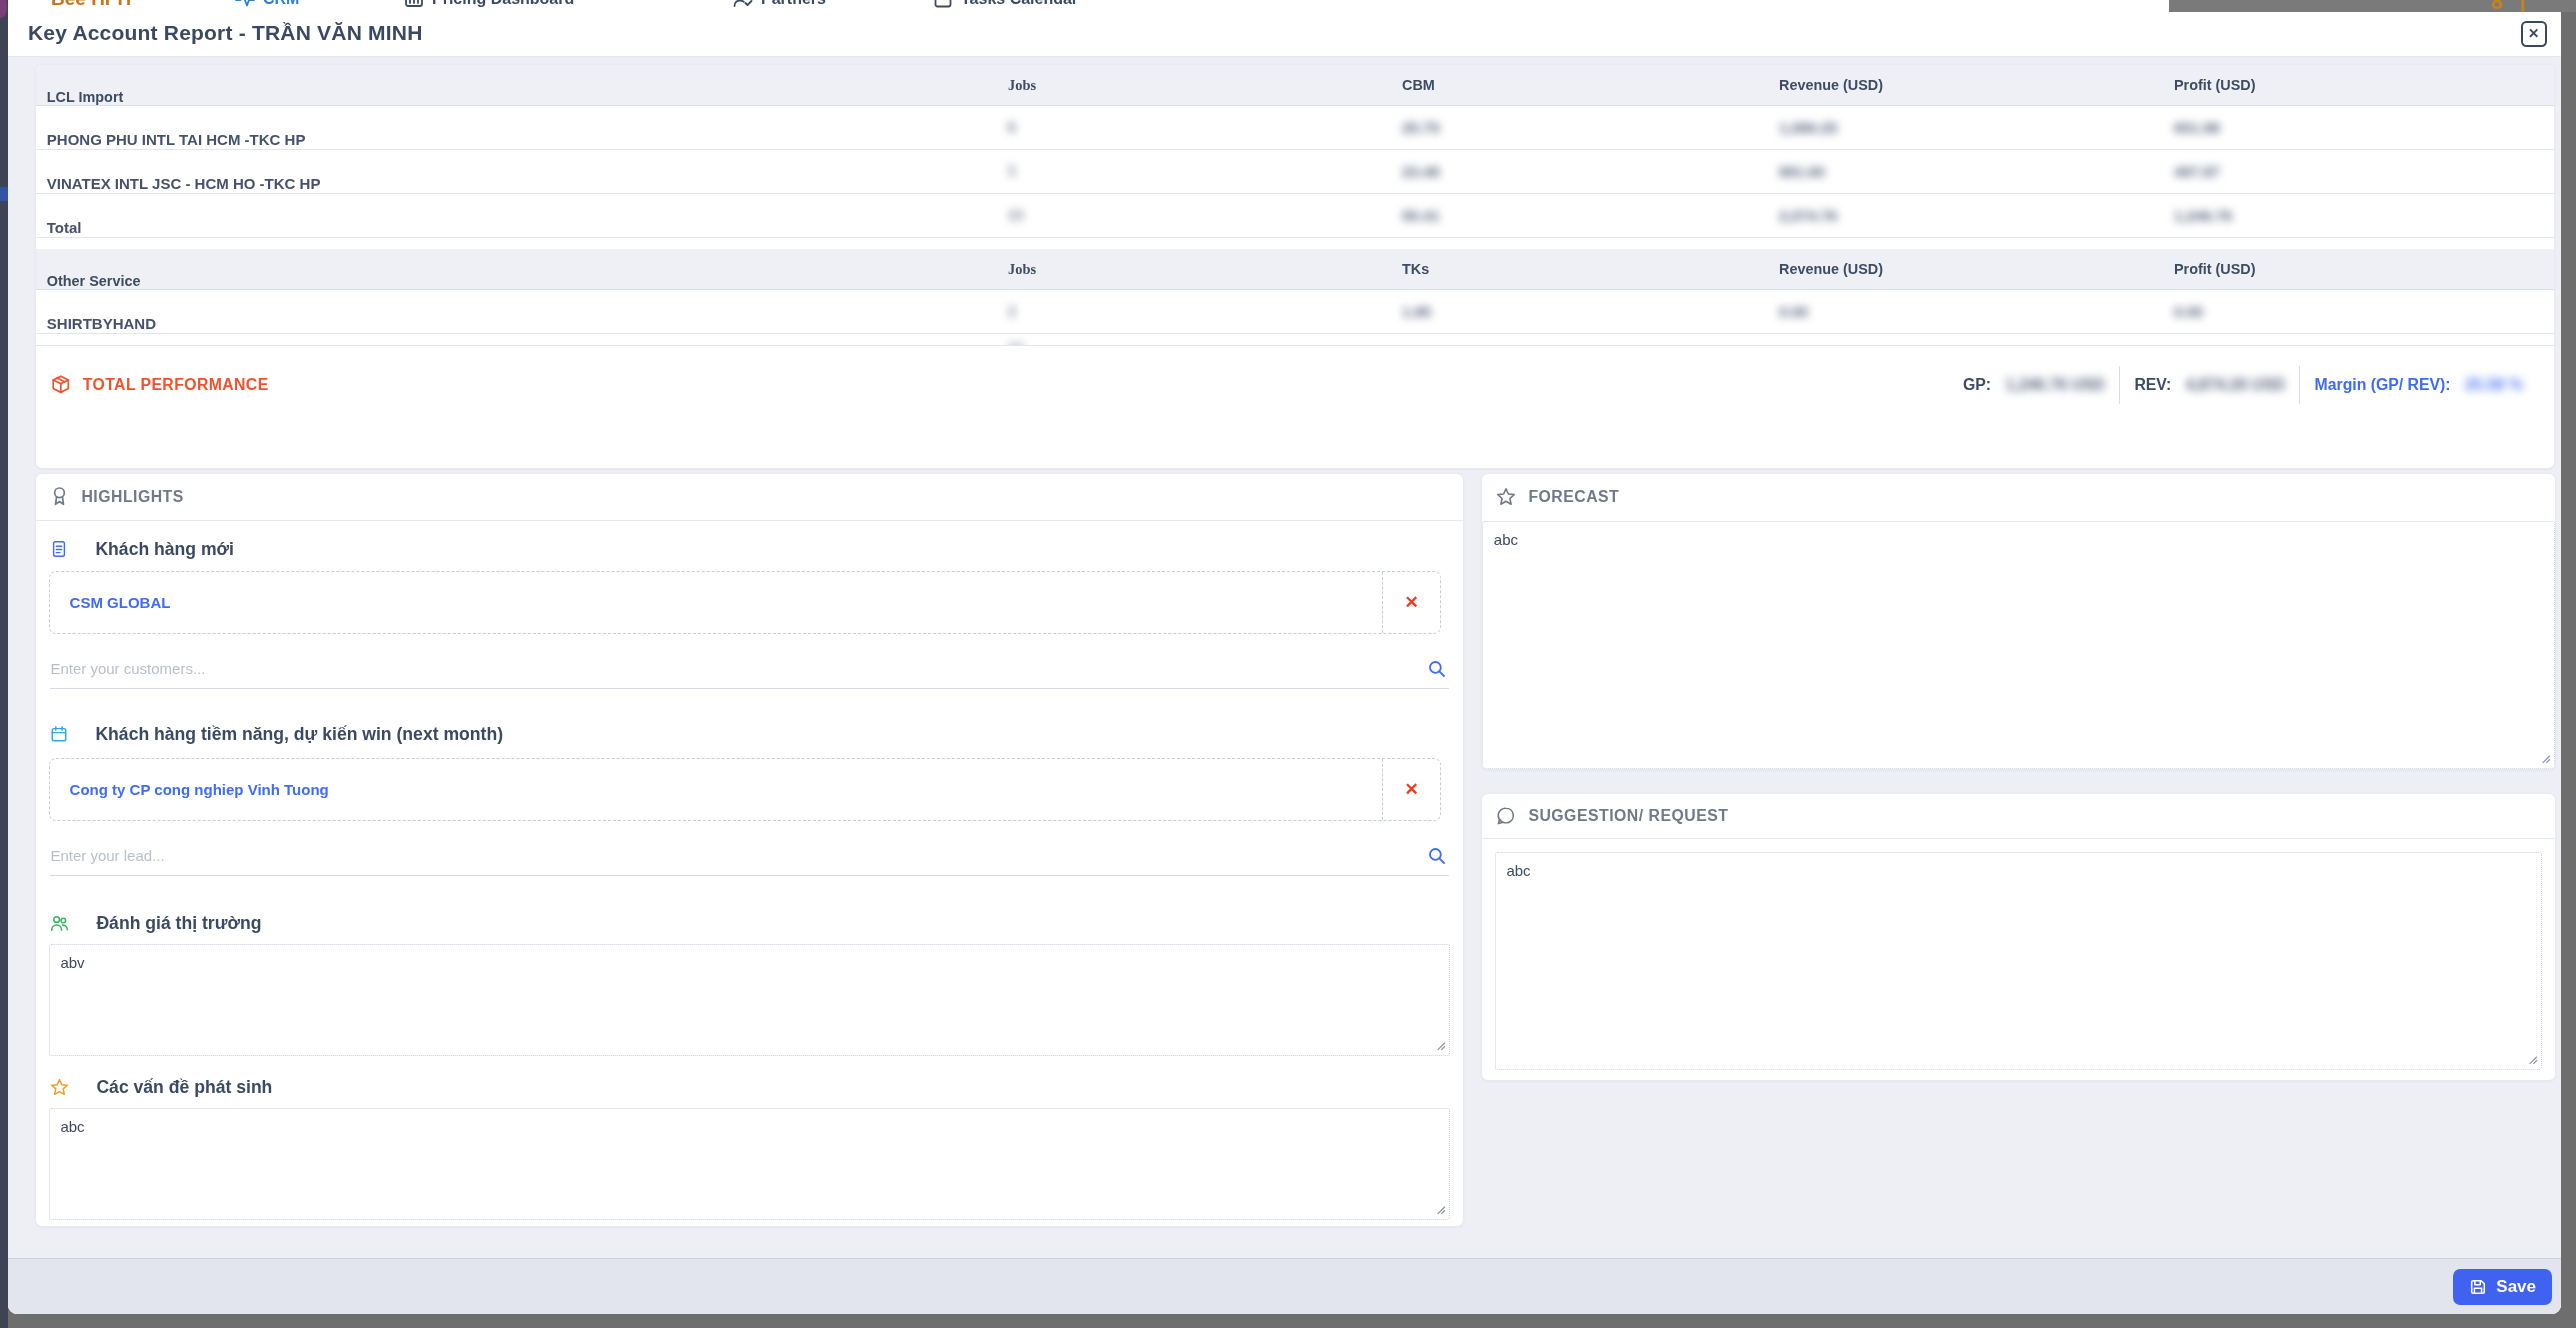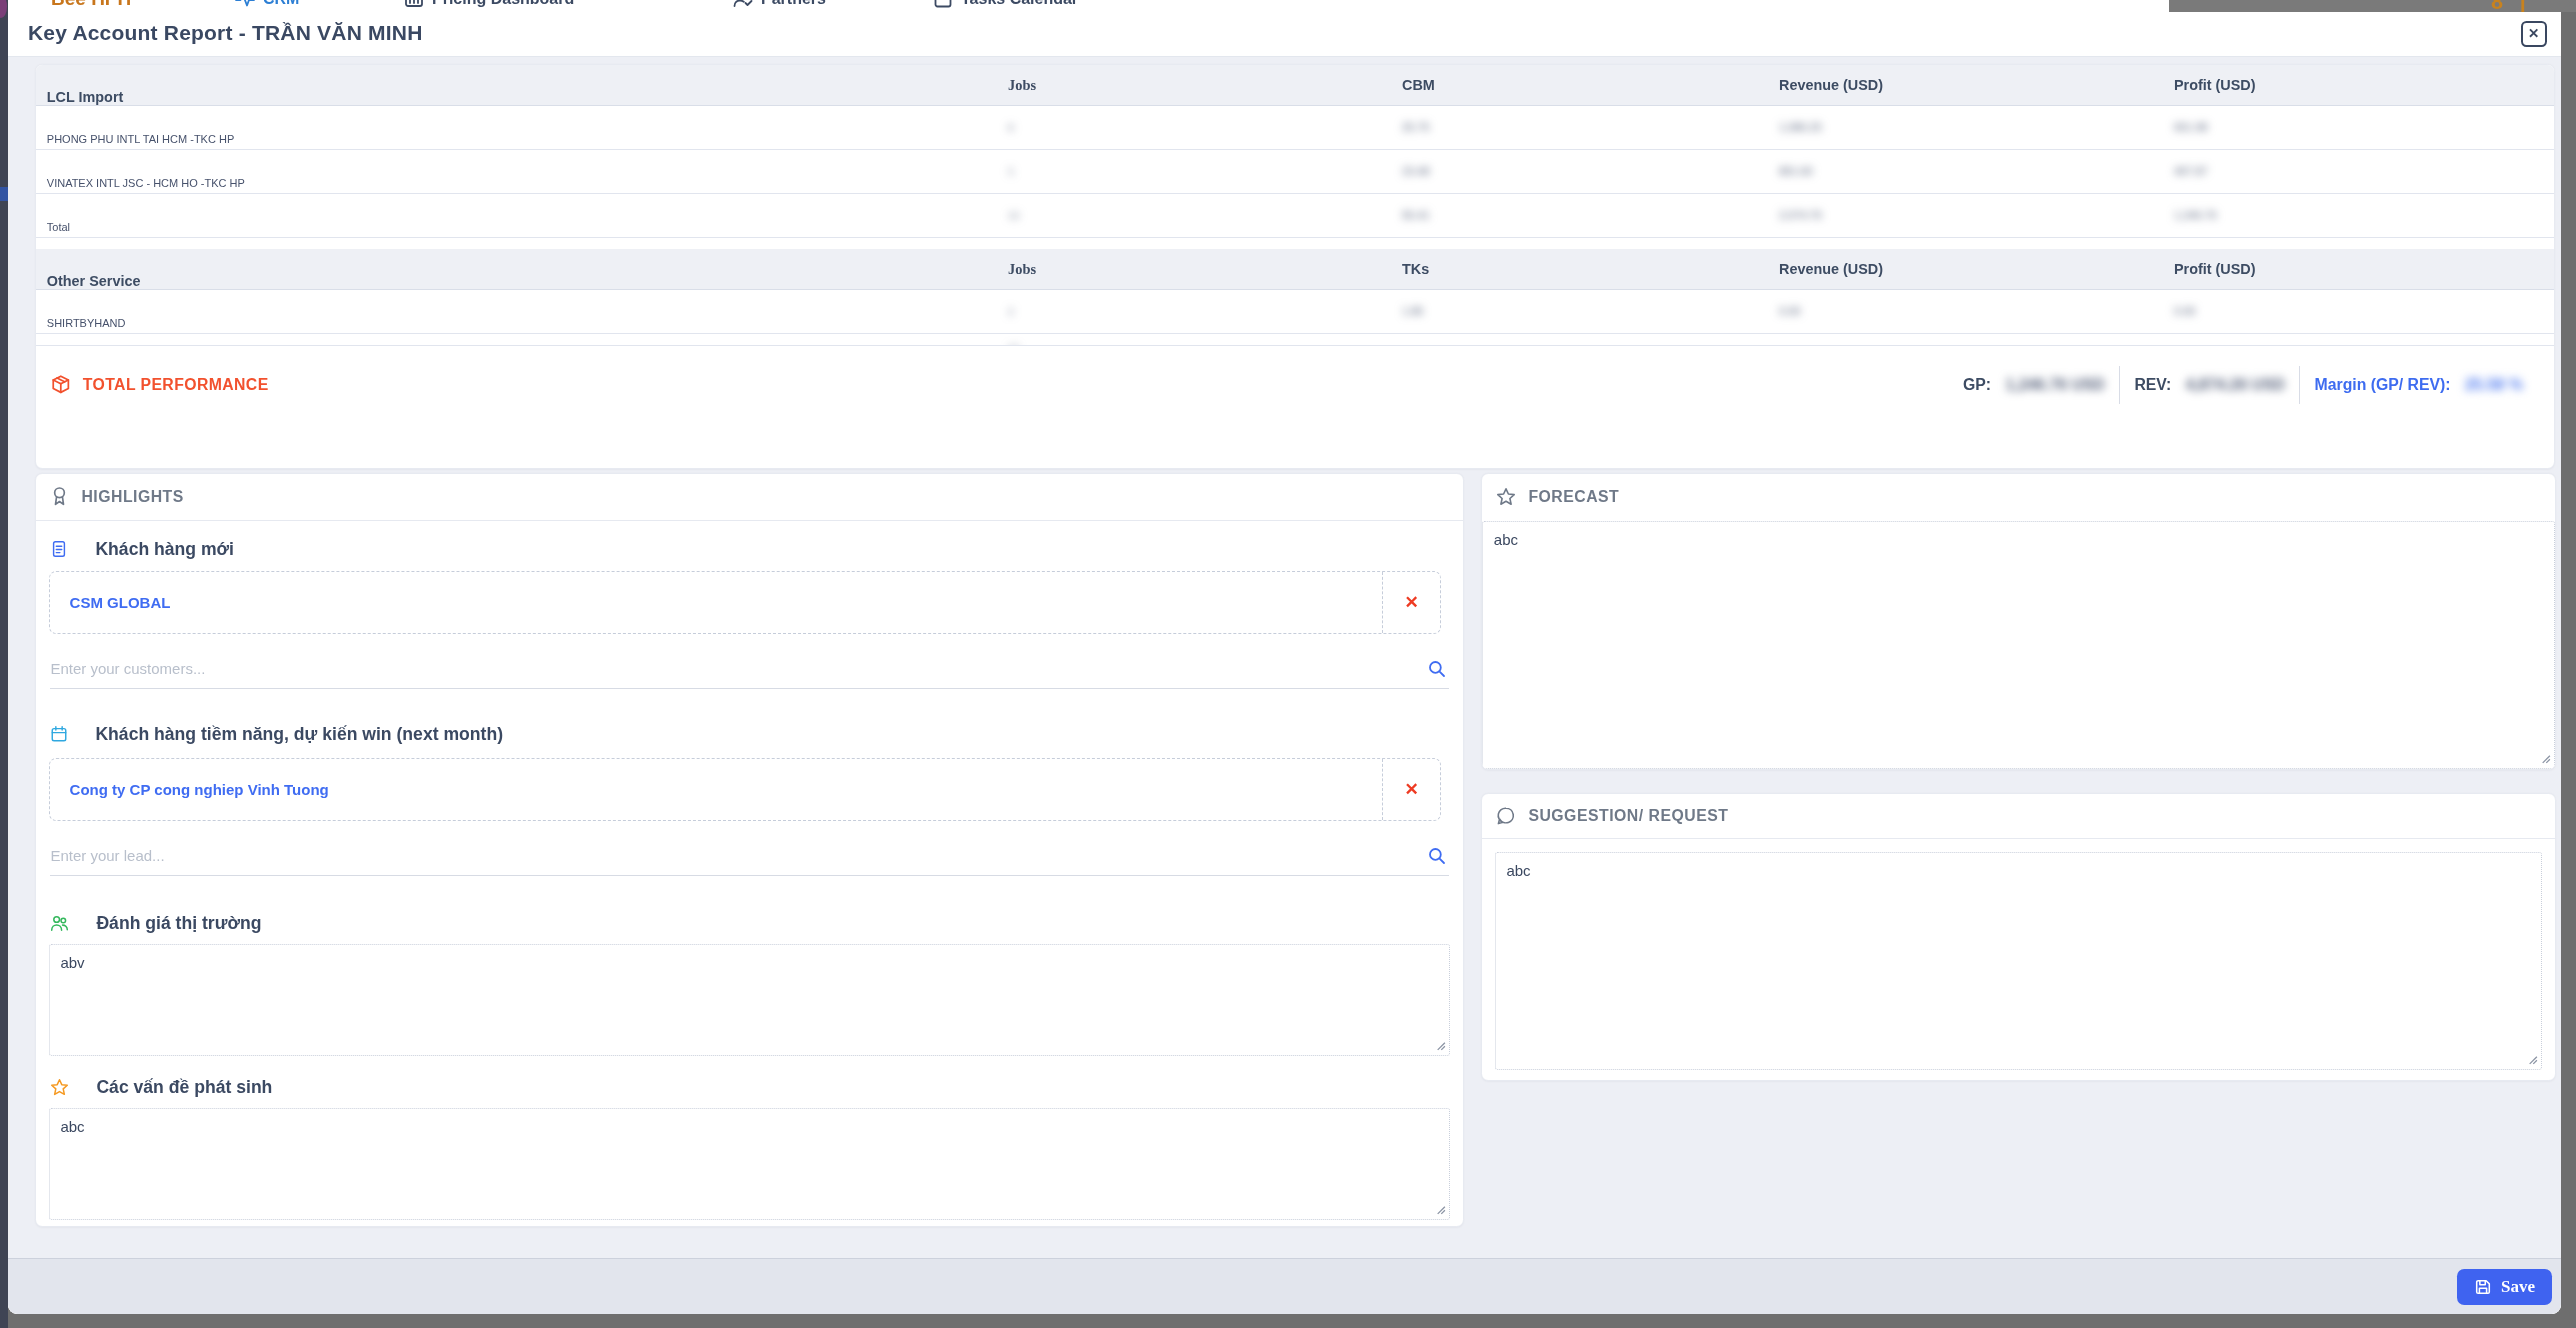--- a/index.html
+++ b/index.html
@@ -30,21 +30,21 @@
   .modal-body { position:absolute; left:0; top:45px; right:0; bottom:56px; background:#edeff5; }
 
   .card { position:absolute; background:#fff; border:0.9px solid #e7eaf1; border-radius:7.2px; box-shadow:0 0.9px 1.8px rgba(20,30,60,.04); }
   .card-tables { left:27px; top:7.2px; width:2520px; height:405px; overflow:hidden; }
   .card-highlights { left:27px; top:416px; width:1429px; height:754px; }
   .card-forecast { left:1473px; top:416px; width:1075px; height:297px; overflow:hidden; }
   .card-suggestion { left:1473px; top:736px; width:1075px; height:288px; overflow:hidden; }
 
   
   .t-band { position:relative; height:41px; background:#eef0f5; border-bottom:0.9px solid #d9dee8; font-size:14.4px; font-weight:700; color:#3d4c63; }
-  .t-row { position:relative; height:44px; border-bottom:0.9px solid #e1e5ee; font-size:11px; color:#46516b; }
+  .t-row { position:relative; height:44px; border-bottom:0.9px solid #e1e5ee; font-size:15px; color:#46516b;font-weight:bold; }
   .t-row.sliver { height:12.6px; overflow:hidden; }
   .cell-name { position:absolute; left:10.8px; top:50%; transform:translateY(-50%); white-space:nowrap;margin-top:12px; }
   .c-jobs { position:absolute; left:972px; top:50%; transform:translateY(-50%);font-family:Liberation Serif, serif; }
   .c-cbm  { position:absolute; left:1366px; top:50%; transform:translateY(-50%); }
   .c-rev  { position:absolute; left:1743px; top:50%; transform:translateY(-50%); }
   .c-prof { position:absolute; left:2138px; top:50%; transform:translateY(-50%); }
   .t-gap { height:10.8px; }
   .blurred { filter:blur(4px); color:#55607a; }
   .blurred-blue { filter:blur(4px); color:#4d79f0; }
 
@@ -67,21 +67,21 @@
   .search-line input { position:absolute; left:0; top:0; width:100%; height:100%; border:none; outline:none; font-size:15px; color:#3b4860; font-family:"Liberation Sans",sans-serif; background:transparent; }
   .search-line input::placeholder { color:#b8bfcb; }
   .search-line svg { position:absolute; right:1.8px; top:10px; }
   .ta-wrap { position:absolute; left:12.6px; right:12.6px; }
   .ta-wrap textarea, .ta-full textarea { width:100%; height:100%; border:1.4px dotted #c9cfdb; border-radius:2.7px; background:#fff; resize:none; outline:none; padding:9px 10.8px; font-size:15px; color:#3b4860; font-family:"Liberation Sans",sans-serif; }
   .ta-full { position:absolute; left:0; right:0; }
   .rz { position:absolute; right:4.5px; bottom:4.5px; pointer-events:none; }
 
   
   .modal-footer { position:absolute; left:0; bottom:0; width:100%; height:56px; background:#e2e5ed; border-top:0.9px solid #ccd1dc; border-radius:0 0 9px 9px; }
-  .save-btn { position:absolute; right:9px; top:10px; height:36px; min-width:95px; background:#3f63f0; color:#fff; border:none; border-radius:7.2px; font-size:17px; font-weight:600; display:flex; align-items:center; justify-content:center; gap:9px; padding:0 16px; cursor:pointer; font-family:Liberation Serif, serif; }
+  .save-btn { position:absolute; right:9px; top:10px; height:36px; min-width:95px; background:#3f63f0; color:#fff; border:none; border-radius:7.2px; font-size:17px; font-weight:600; display:flex; align-items:center; justify-content:center; gap:9px; padding:0 16px; cursor:pointer; font-family:Liberation Sans, sans-serif; }
 </style>
 </head>
 <body>
 
 <div class="screen">
 
   <div class="left-strip">
     <div class="blob"></div>
     <div class="mark"></div>
   </div>

